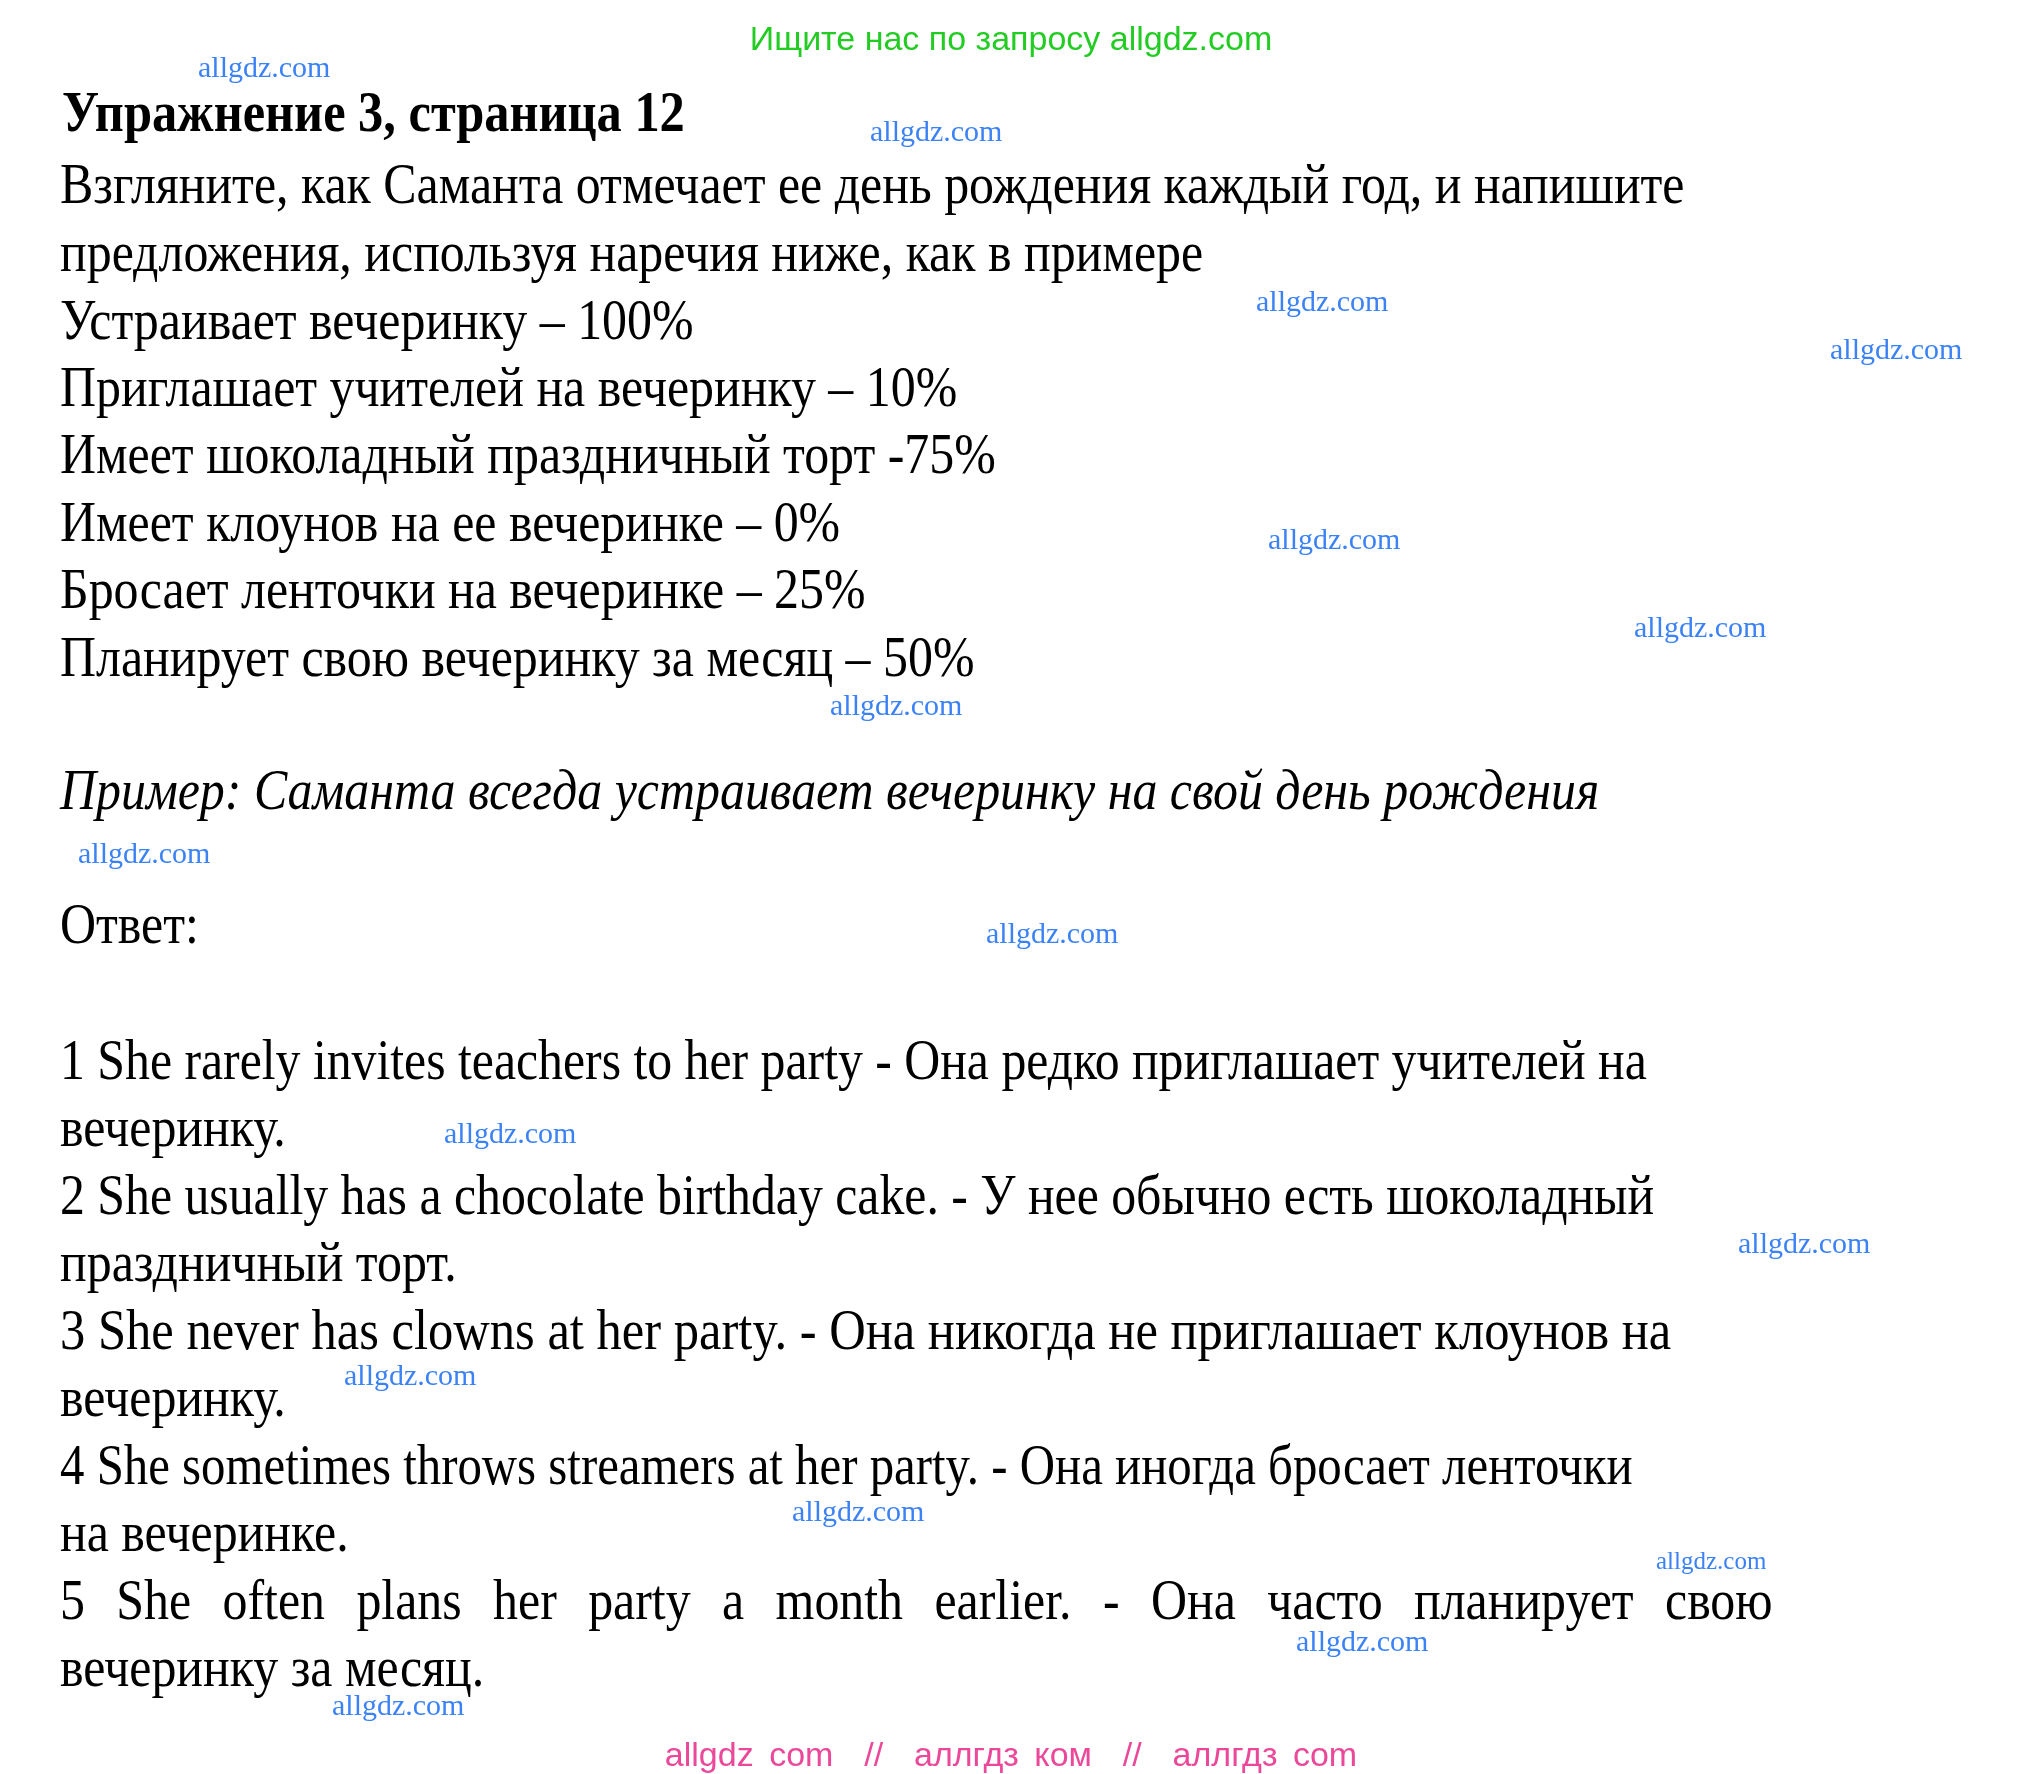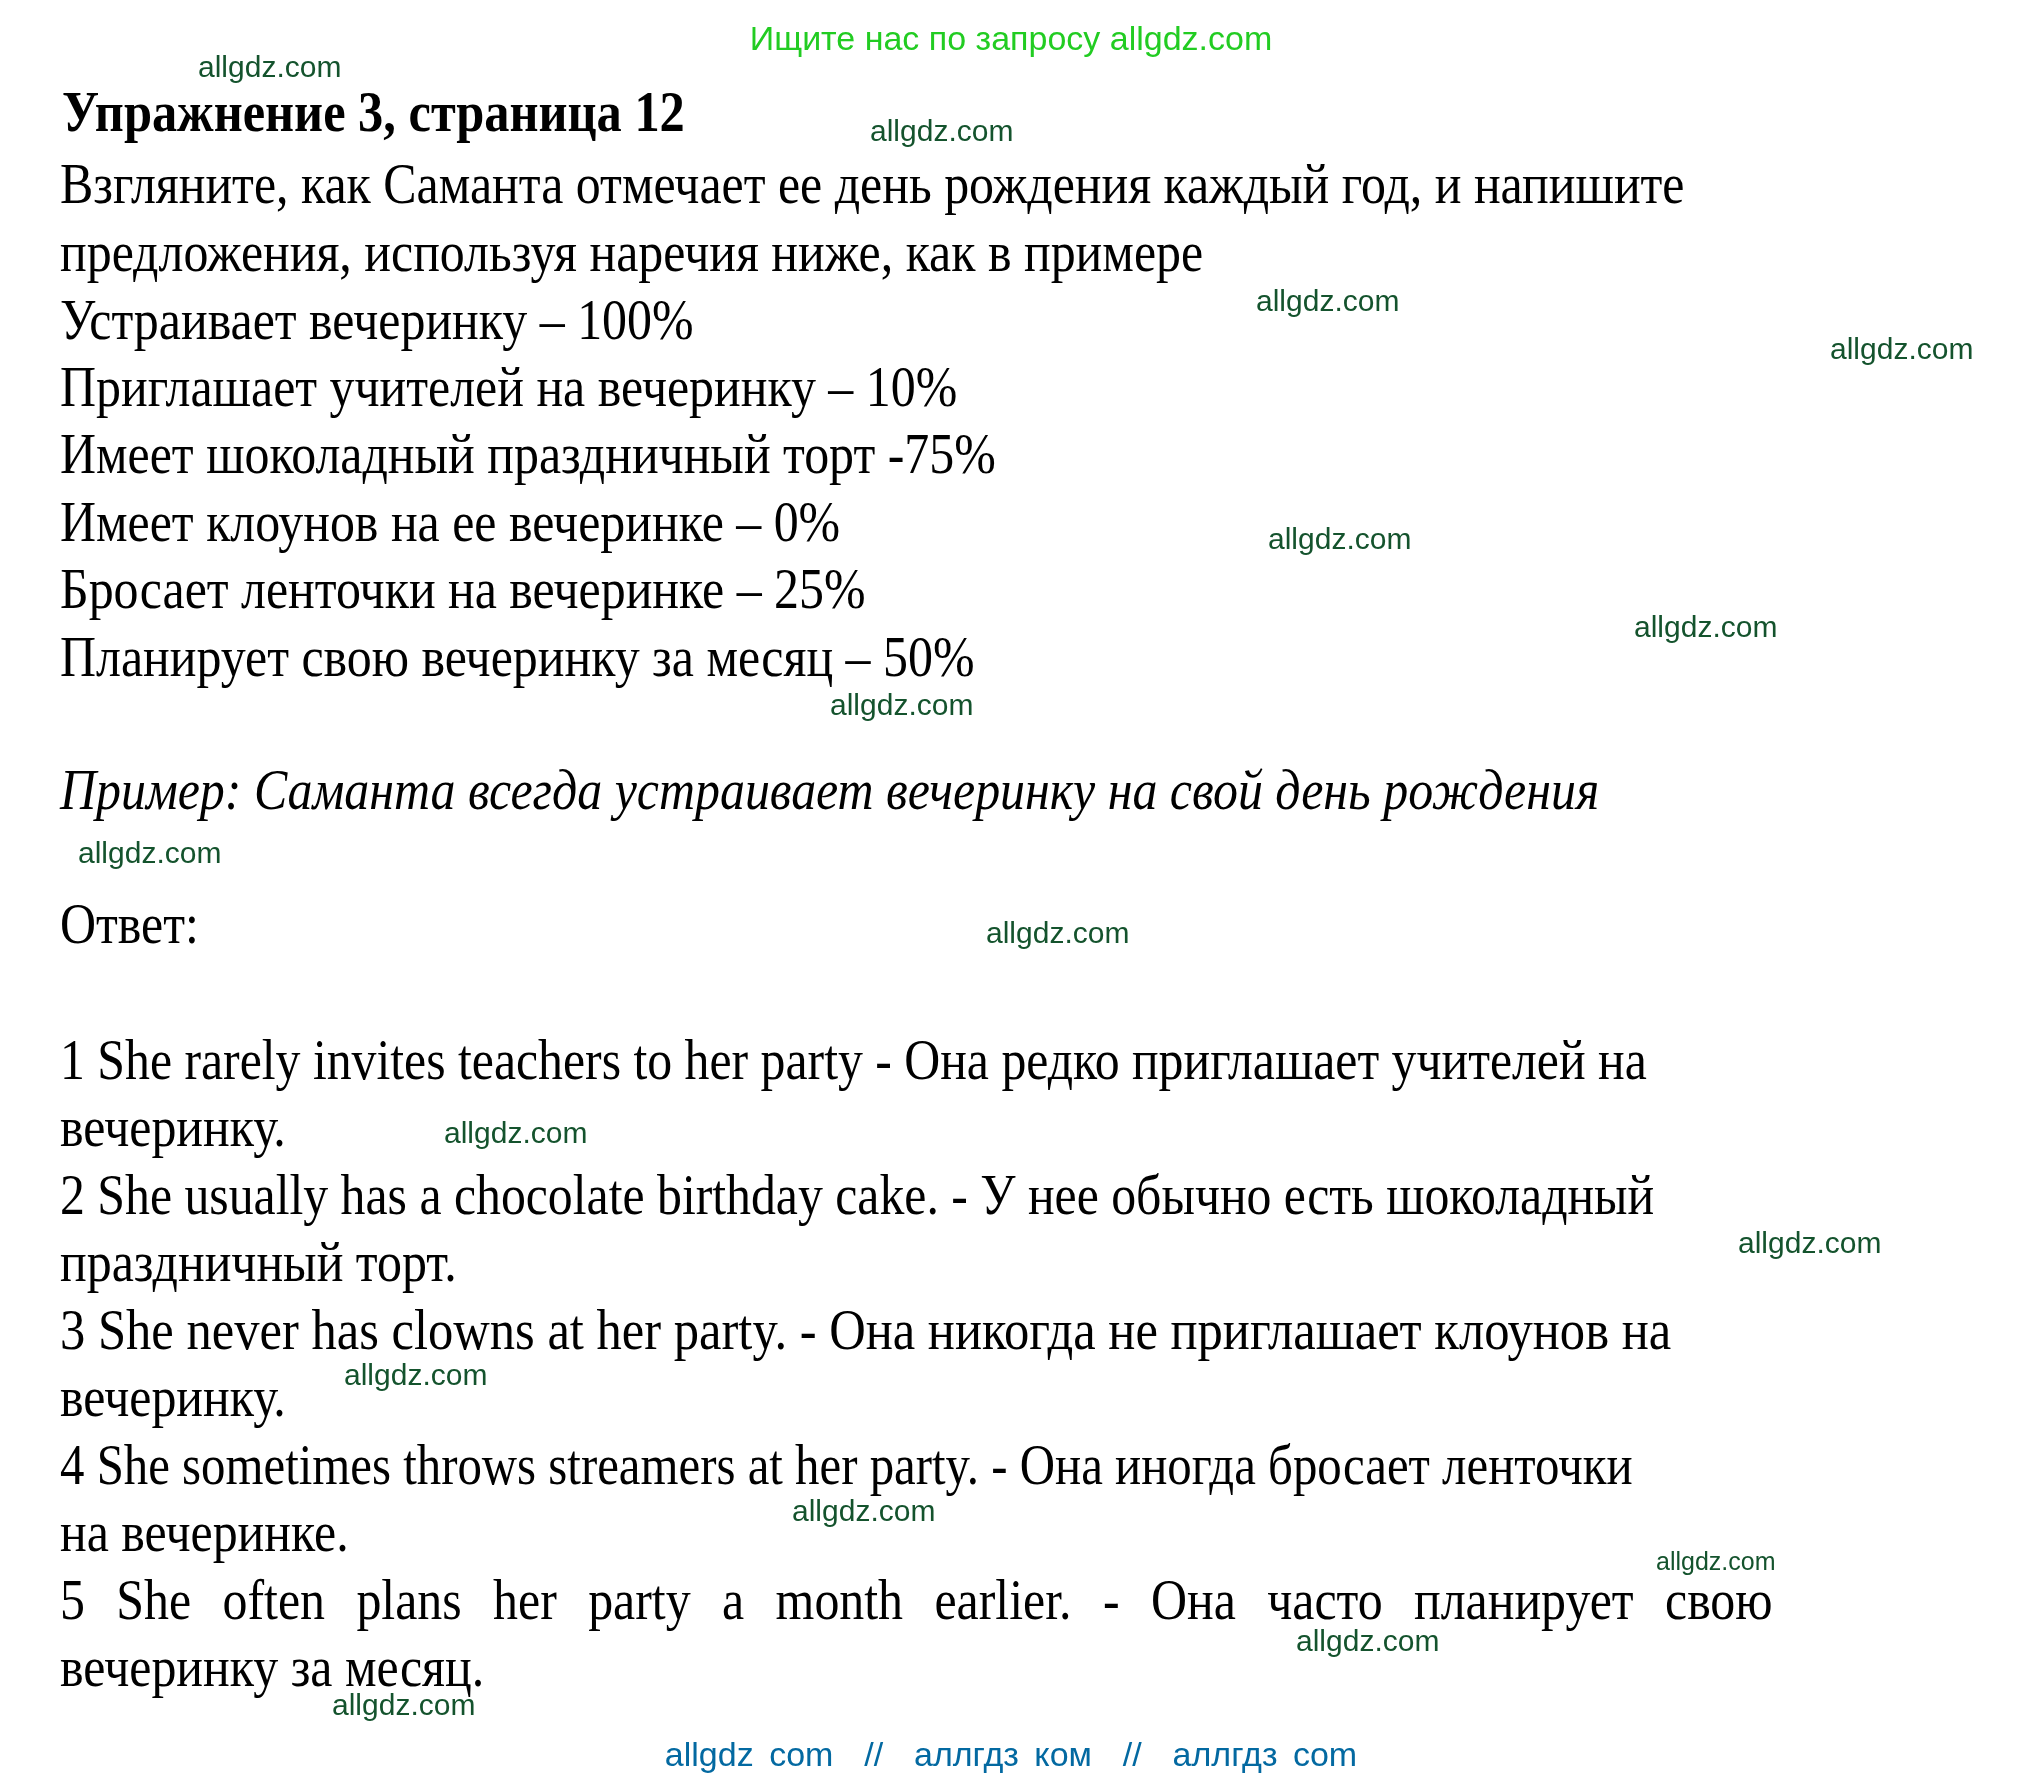--- a/index.html
+++ b/index.html
@@ -26,21 +26,21 @@
     color: #22cc22;
   }
   .footer-links {
     position: absolute;
     left: 0; width: 2022px;
     top: 1734px;
     text-align: center;
     font-family: "Liberation Sans", sans-serif;
     font-size: 34px;
     line-height: 40px;
-    color: #0369a1;
+    color: #ec4899;
     word-spacing: 6px;
   }
   .title {
     font-family: "Liberation Serif", serif;
     font-weight: bold;
     font-size: 56px;
     line-height: 64px;
     left: 62px;
     top: 80px;
     transform: scaleX(0.9);
@@ -52,24 +52,24 @@
     font-family: "Liberation Serif", serif;
     font-size: 58px;
     line-height: 68px;
     white-space: nowrap;
     transform: scaleX(0.86);
     transform-origin: left top;
   }
   .italic { font-style: italic; }
   .wm {
     position: absolute;
-    font-family: Liberation Sans, sans-serif;
+    font-family: Liberation Serif, serif;
     font-size: 30px;
     line-height: 34px;
-    color: #14532d;
+    color: #3b82f6;
     white-space: nowrap;
   }
   .wm.small { font-size: 25px; }
 </style>
 </head>
 <body>
 
 <div class="header-promo">Ищите нас по запросу allgdz.com</div>
 
 <div class="abs title">Упражнение 3, страница 12</div>

